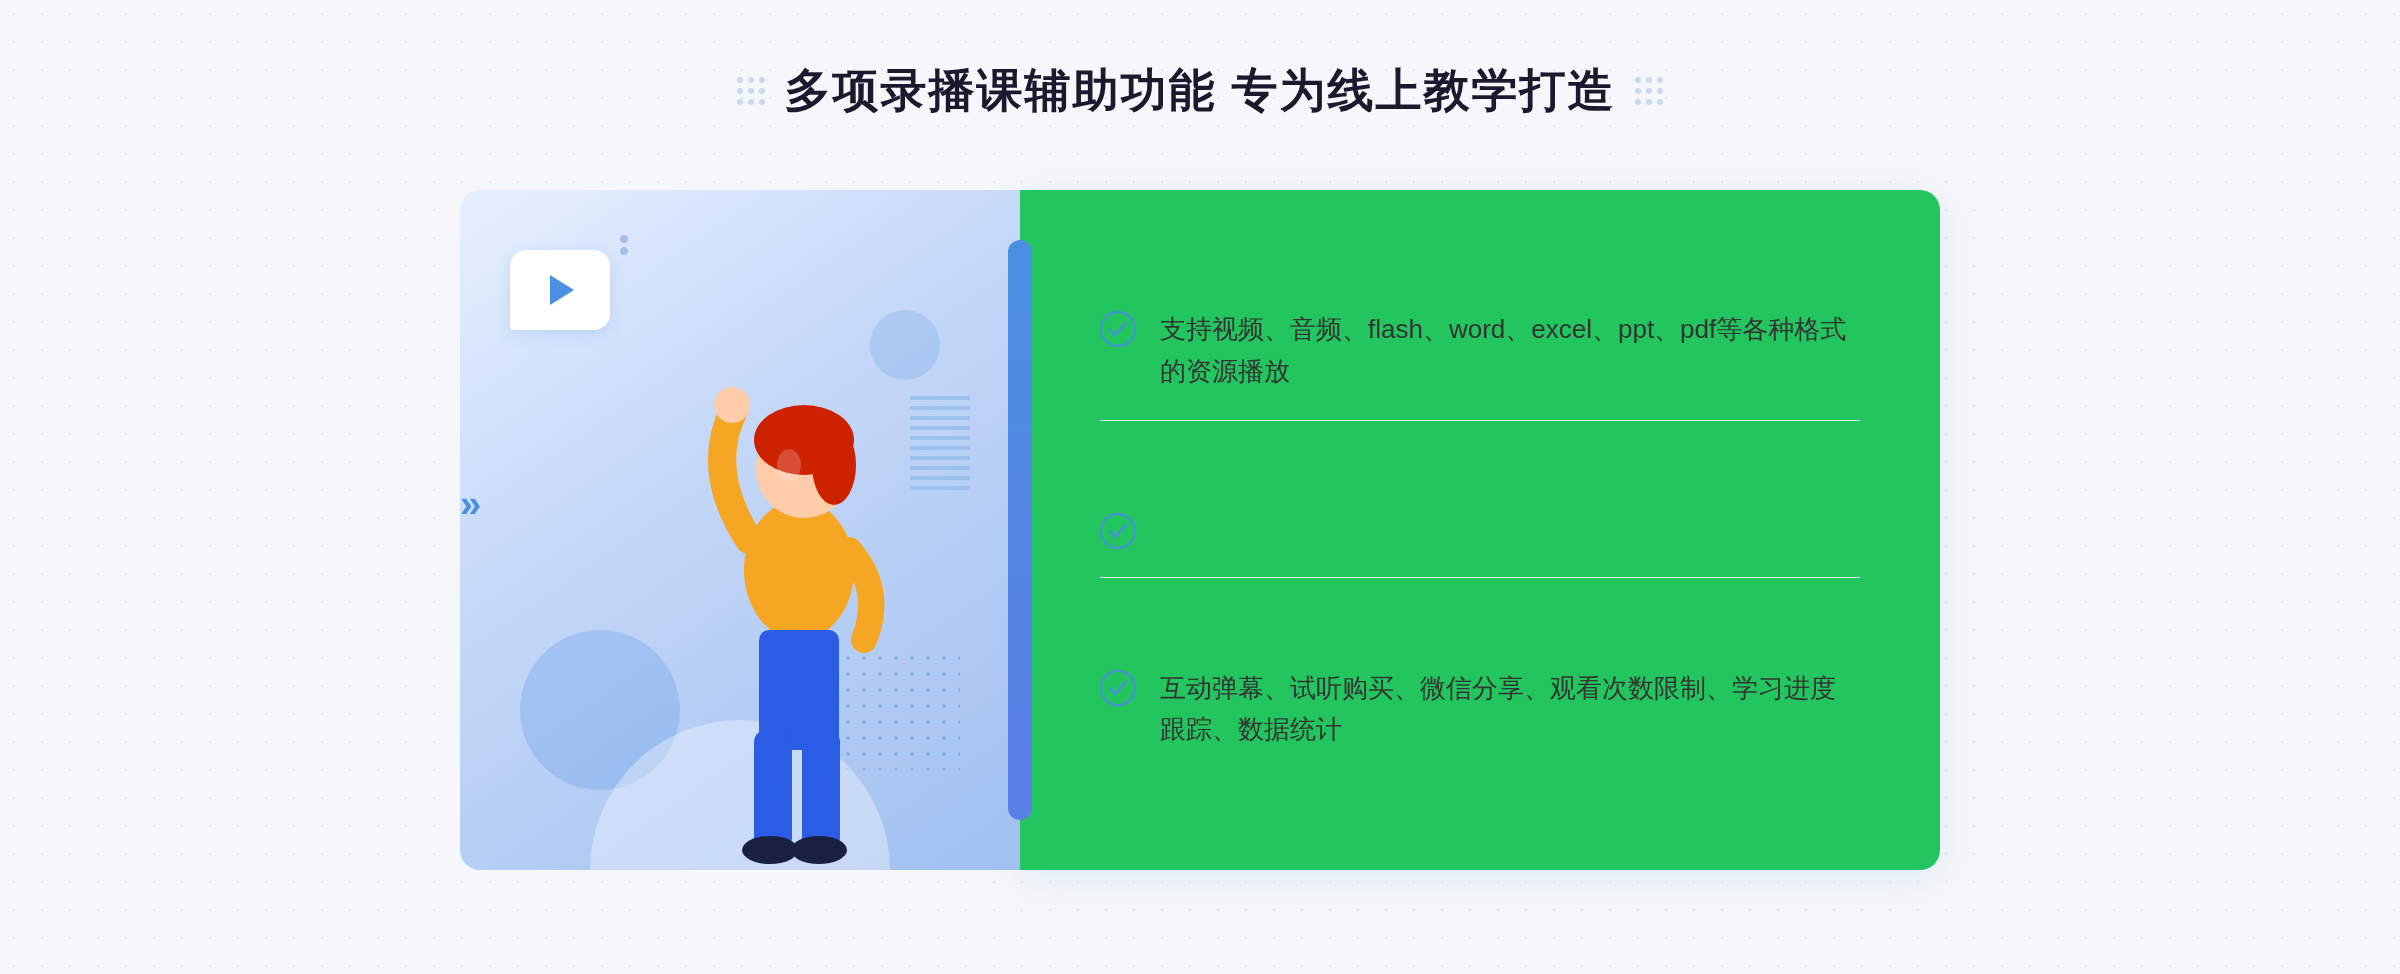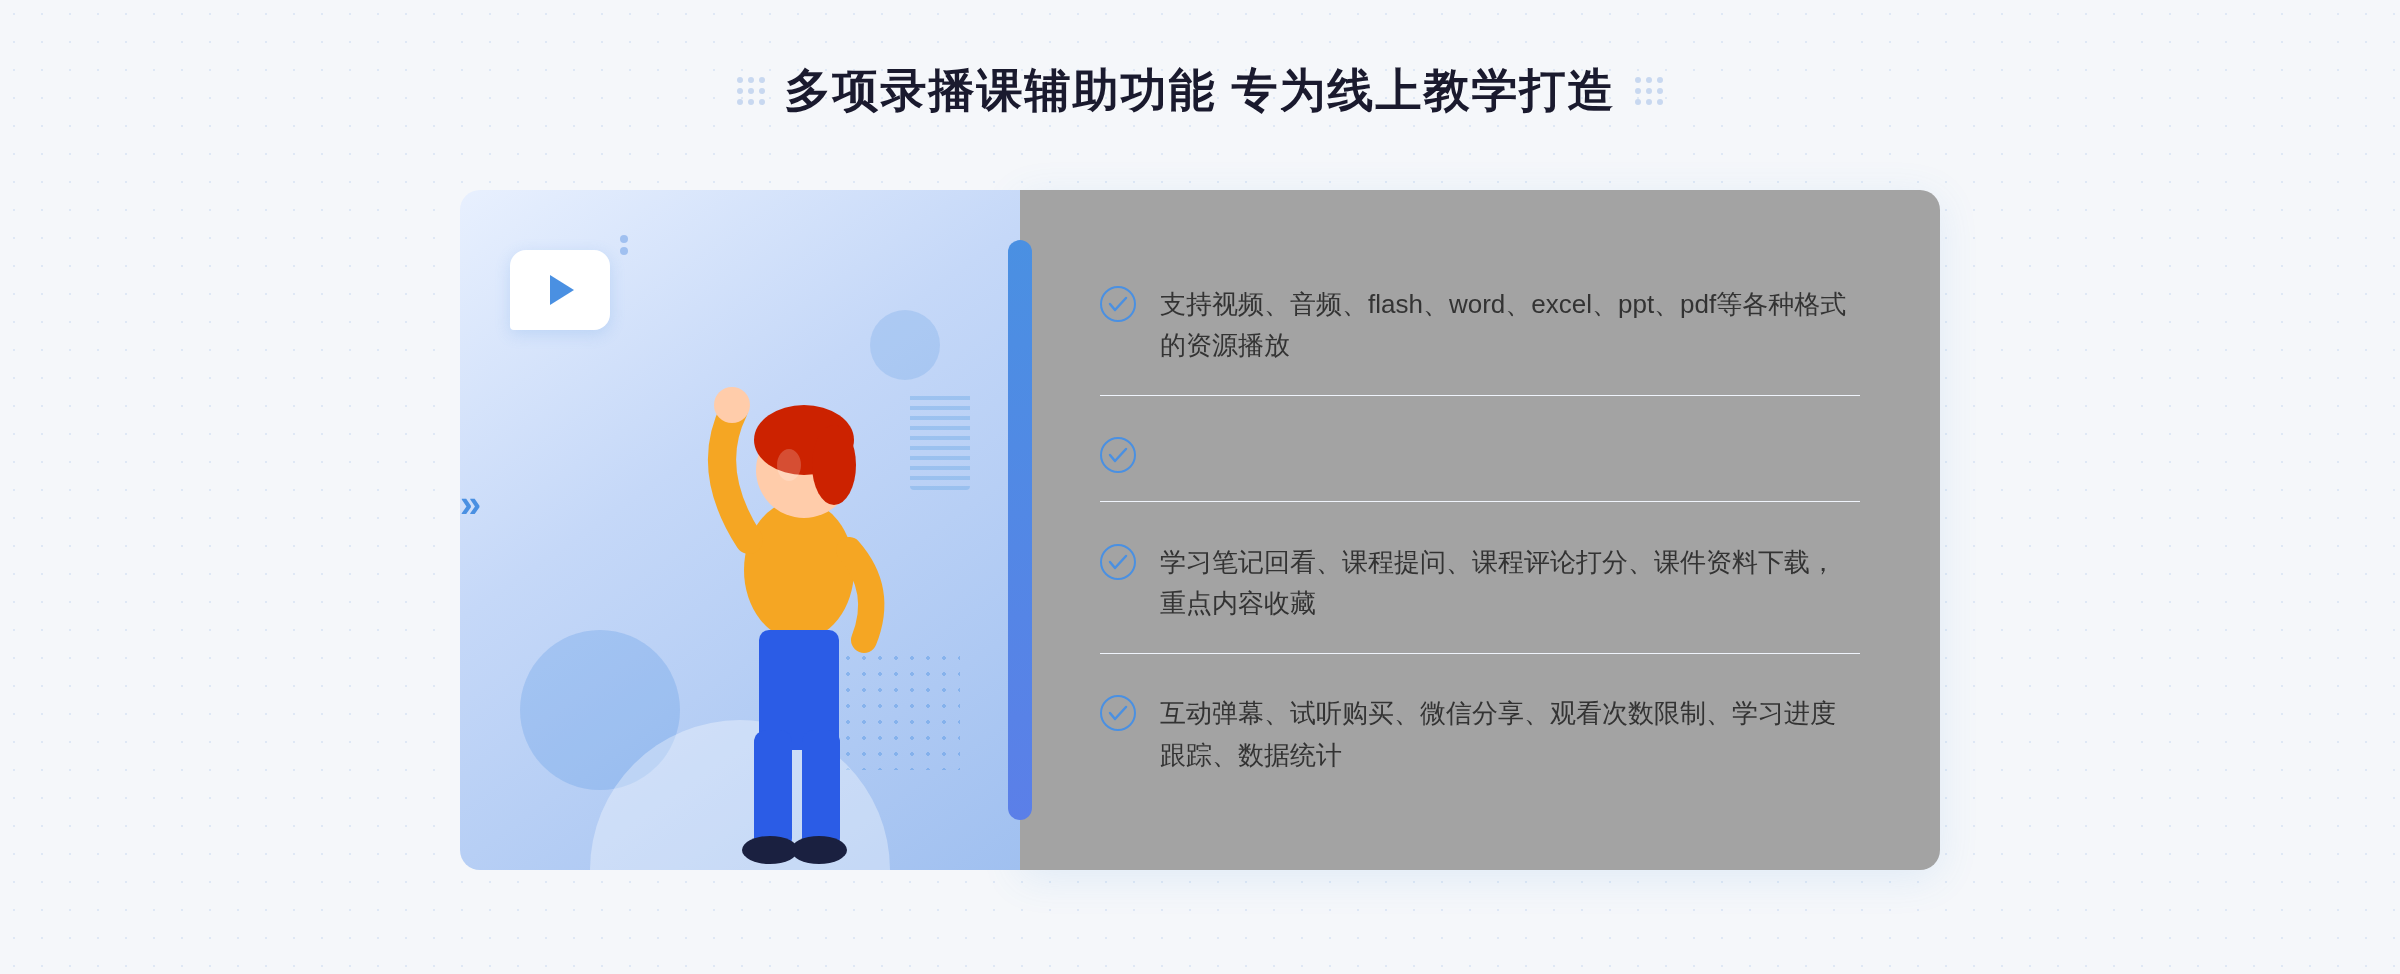--- a/index.html
+++ b/index.html
@@ -240,21 +240,21 @@
       bottom: 0;
       left: 50%;
       transform: translateX(-30%);
       width: 320px;
       height: 560px;
     }
 
     
     .right-card {
       flex: 1;
-      background: #a3a3a3;
+      background: #22c55e;
       border-radius: 0 20px 20px 0;
       padding: 60px 80px;
       display: flex;
       flex-direction: column;
       justify-content: space-around;
       box-shadow: 0 8px 40px rgba(74, 144, 226, 0.12);
     }
 
     .feature-item {
       display: flex;
@@ -407,29 +407,20 @@
 
       <div class="feature-item">
         <div class="check-icon">
           <svg viewBox="0 0 36 36" xmlns="http://www.w3.org/2000/svg">
             <circle cx="18" cy="18" r="17" fill="none" stroke="#4a90e2" stroke-width="2"></circle>
             <polyline points="10,18 15,24 26,12" fill="none" stroke="#4a90e2" stroke-width="2.5" stroke-linecap="round" stroke-linejoin="round"></polyline>
           </svg>
         </div>
       </div>
 
-      <div class="feature-item">
-        <div class="check-icon">
-          <svg viewBox="0 0 36 36" xmlns="http://www.w3.org/2000/svg">
-            <circle cx="18" cy="18" r="17" fill="none" stroke="#4a90e2" stroke-width="2"></circle>
-            <polyline points="10,18 15,24 26,12" fill="none" stroke="#4a90e2" stroke-width="2.5" stroke-linecap="round" stroke-linejoin="round"></polyline>
-          </svg>
-        </div>
-        <span class="feature-text">学习笔记回看、课程提问、课程评论打分、课件资料下载，重点内容收藏</span>
-      </div>
 
       <div class="feature-item">
         <div class="check-icon">
           <svg viewBox="0 0 36 36" xmlns="http://www.w3.org/2000/svg">
             <circle cx="18" cy="18" r="17" fill="none" stroke="#4a90e2" stroke-width="2"></circle>
             <polyline points="10,18 15,24 26,12" fill="none" stroke="#4a90e2" stroke-width="2.5" stroke-linecap="round" stroke-linejoin="round"></polyline>
           </svg>
         </div>
         <span class="feature-text">互动弹幕、试听购买、微信分享、观看次数限制、学习进度跟踪、数据统计</span>
       </div>

